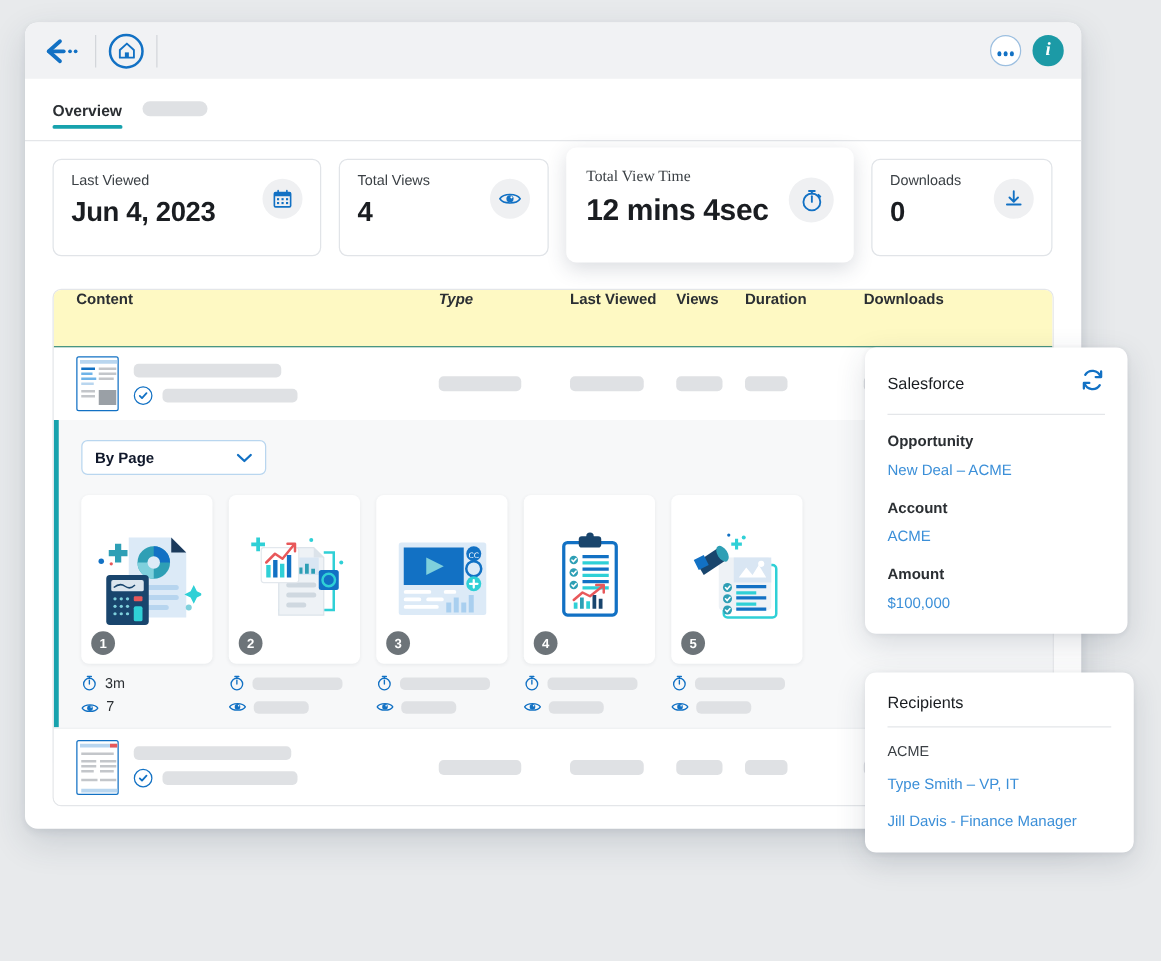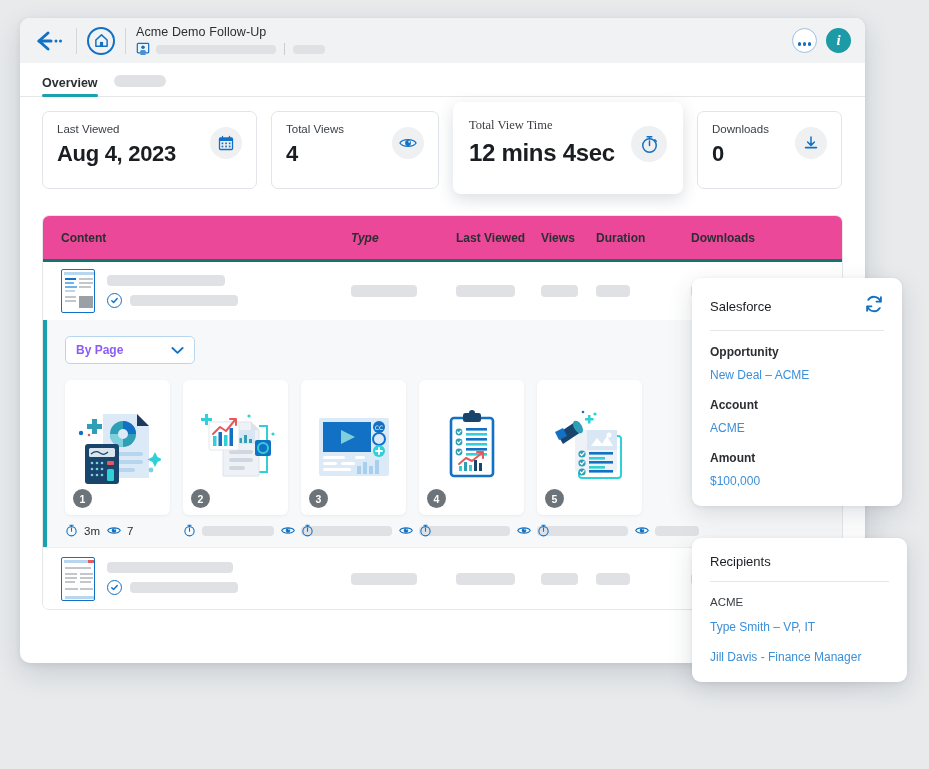--- a/index.html
+++ b/index.html
@@ -41,21 +41,21 @@
   .round-btn{
     width:25px;height:25px;border-radius:50%;display:flex;align-items:center;
     justify-content:center;
   }
   .btn-ellipsis{background:#fff;border:1.5px solid #9cbfe0;}
   .btn-ellipsis .dot{width:3.5px;height:3.5px;border-radius:50%;background:#1271c4;display:inline-block;margin:0 .8px;}
   .btn-info{background:#1c9aa6;color:#fff;font-style:italic;font-family:"Liberation Serif",serif;font-size:15px;font-weight:bold;}
 
   
   .tabbar{
-    height:34px;padding:0 22px;display:flex;align-items:flex-end;gap:16px;
+    height:50px;padding:10px 22px;display:flex;align-items:flex-end;gap:16px;
     border-bottom:1px solid #e4e6e9;background:#fff;
   }
   .tab{font-size:12.5px;font-weight:bold;color:#2b2f33;padding-bottom:6px;position:relative;}
   .tab.active:after{content:"";position:absolute;left:0;right:0;bottom:-1px;height:3px;background:#17a2ad;border-radius:2px;}
   .tab-sk{margin-bottom:9px;}
 
   
   .stats{display:flex;padding:14px 22px 10px 22px;gap:14px;align-items:flex-start;}
   .stat{
     background:#fff;border:1px solid #e1e4e8;border-radius:7px;
@@ -74,55 +74,55 @@
   .stat.highlight .stat-value{font-size:24px;}
   .stat-icon{
     width:32px;height:32px;border-radius:50%;background:#eff0f2;
     display:flex;align-items:center;justify-content:center;color:#1271c4;flex:none;
     margin-top:4px;
   }
   .stat.highlight .stat-icon{width:36px;height:36px;margin-top:8px;}
 
   
   .table-wrap{margin:2px 22px 0 22px;border:1px solid #e4e6e9;border-radius:7px;overflow:hidden;background:#fff;}
-  .thead{display:flex;align-items:center;height:46px;background:#ec4899;border-bottom:3px solid #0f766e;padding:0 0 0 18px;}
+  .thead{display:flex;align-items:flex-start;height:46px;background:#fef9c3;border-bottom:1px solid #0f766e;padding:0 0 0 18px;}
   .th{font-size:12px;font-weight:bold;color:#2b2f33;}
   .row{display:flex;align-items:center;height:58px;padding-left:18px;background:#fff;}
   .thumb{
     width:34px;height:44px;border:1.5px solid #1271c4;border-radius:2px;background:#fff;
     position:relative;overflow:hidden;flex:none;
   }
   .thumb .bar{position:absolute;background:#1271c4;}
   .cell-main{display:flex;flex-direction:column;gap:7px;margin-left:12px;}
   .cell-sub{display:flex;align-items:center;gap:8px;}
   .chk{width:15px;height:15px;border-radius:50%;border:1.6px solid #1271c4;display:flex;align-items:center;justify-content:center;color:#1271c4;flex:none;}
 
   
   .expanded{
     background:#f7f8f9;border-left:4px solid #17a2ad;
     padding:16px 0 10px 18px;
   }
   .bypage{
-    width:130px;height:28px;border:1px solid #b9d6ef;background:#fff;border-radius:5px;
+    width:148px;height:28px;border:1px solid #b9d6ef;background:#fff;border-radius:5px;
     display:flex;align-items:center;justify-content:space-between;padding:0 10px;
-    font-size:12px;font-weight:bold;color:#8b5cf6;
+    font-size:12px;font-weight:bold;color:#0f172a;
   }
   .cards{display:flex;gap:13px;margin-top:16px;}
   .pcard{width:105px;}
   .pcard-img{
     width:105px;height:135px;background:#fff;border-radius:6px;position:relative;
     display:flex;align-items:center;justify-content:center;overflow:hidden;
     box-shadow:0 1px 3px rgba(40,55,75,.07);
   }
   .pnum{
     position:absolute;left:8px;bottom:7px;width:19px;height:19px;border-radius:50%;
     background:#6d7479;color:#fff;font-size:10.5px;font-weight:bold;
     display:flex;align-items:center;justify-content:center;
   }
-  .pstats{margin-top:9px;display:flex;flex-direction:row;gap:7px;}
+  .pstats{margin-top:9px;display:flex;flex-direction:column;gap:7px;}
   .pstat{display:flex;align-items:center;gap:6px;font-size:11.5px;color:#2b2f33;}
   .pstat svg{color:#1271c4;flex:none;}
 
   
   .side-panel{
     position:absolute;background:#fff;border-radius:9px;
     box-shadow:0 8px 24px rgba(40,55,75,.15),0 1px 4px rgba(40,55,75,.08);
     padding:16px 18px;
   }
   .sp-salesforce{left:692px;top:278px;width:210px;}
@@ -151,34 +151,20 @@
       </svg>
     </div>
     <div class="vdiv"></div>
     <div class="home-circle">
       <svg width="15" height="15" viewBox="0 0 16 16">
         <path d="M8 2 L14 7.5 V14 H2 V7.5 Z" fill="none" stroke="#1271c4" stroke-width="1.6" stroke-linejoin="round"></path>
         <rect x="6.3" y="9.5" width="3.4" height="4.5" fill="#1271c4"></rect>
       </svg>
     </div>
     <div class="vdiv"></div>
-    <div class="title-block">
-      <div class="doc-title">Acme Demo Follow-Up</div>
-      <div class="sub-row">
-        <svg width="14" height="14" viewBox="0 0 16 16">
-          <rect x="1.5" y="1.5" width="13" height="11" rx="1" fill="none" stroke="#1271c4" stroke-width="1.4"></rect>
-          <circle cx="8" cy="6" r="2" fill="#1271c4"></circle>
-          <path d="M4.5 11 C4.5 8.8 11.5 8.8 11.5 11 Z" fill="#1271c4"></path>
-          <rect x="5" y="13.2" width="6" height="1.4" rx=".6" fill="#1271c4"></rect>
-        </svg>
-        <span class="sk" style="width:120px;height:9px;"></span>
-        <span class="sub-div"></span>
-        <span class="sk" style="width:32px;height:9px;"></span>
-      </div>
-    </div>
     <div class="tb-right">
       <div class="round-btn btn-ellipsis">
         <span>
           <i class="dot"></i><i class="dot"></i><i class="dot"></i>
         </span>
       </div>
       <div class="round-btn btn-info">
         <span>i</span>
       </div>
     </div>
@@ -187,21 +173,21 @@
   <div class="tabbar">
     <div class="tab active">Overview</div>
     <span class="sk tab-sk" style="width:52px;height:12px;border-radius:6px;"></span>
   </div>
 
   <div class="stats">
 
     <div class="stat w1">
       <div>
         <div class="stat-label">Last Viewed</div>
-        <div class="stat-value">Aug 4, 2023</div>
+        <div class="stat-value">Jun 4, 2023</div>
       </div>
       <div class="stat-icon">
         <svg width="16" height="16" viewBox="0 0 16 16">
           <rect x="1.5" y="3" width="13" height="11.5" rx="1" fill="none" stroke="#1271c4" stroke-width="1.3"></rect>
           <rect x="1.5" y="3" width="13" height="3" fill="#1271c4"></rect>
           <path d="M4.5 1.5 V4 M11.5 1.5 V4" stroke="#1271c4" stroke-width="1.3" stroke-linecap="round"></path>
           <g fill="#1271c4">
             <rect x="3.6" y="7.5" width="1.7" height="1.7"></rect>
               <rect x="7.2" y="7.5" width="1.7" height="1.7"></rect>
             <rect x="10.8" y="7.5" width="1.7" height="1.7"></rect>

